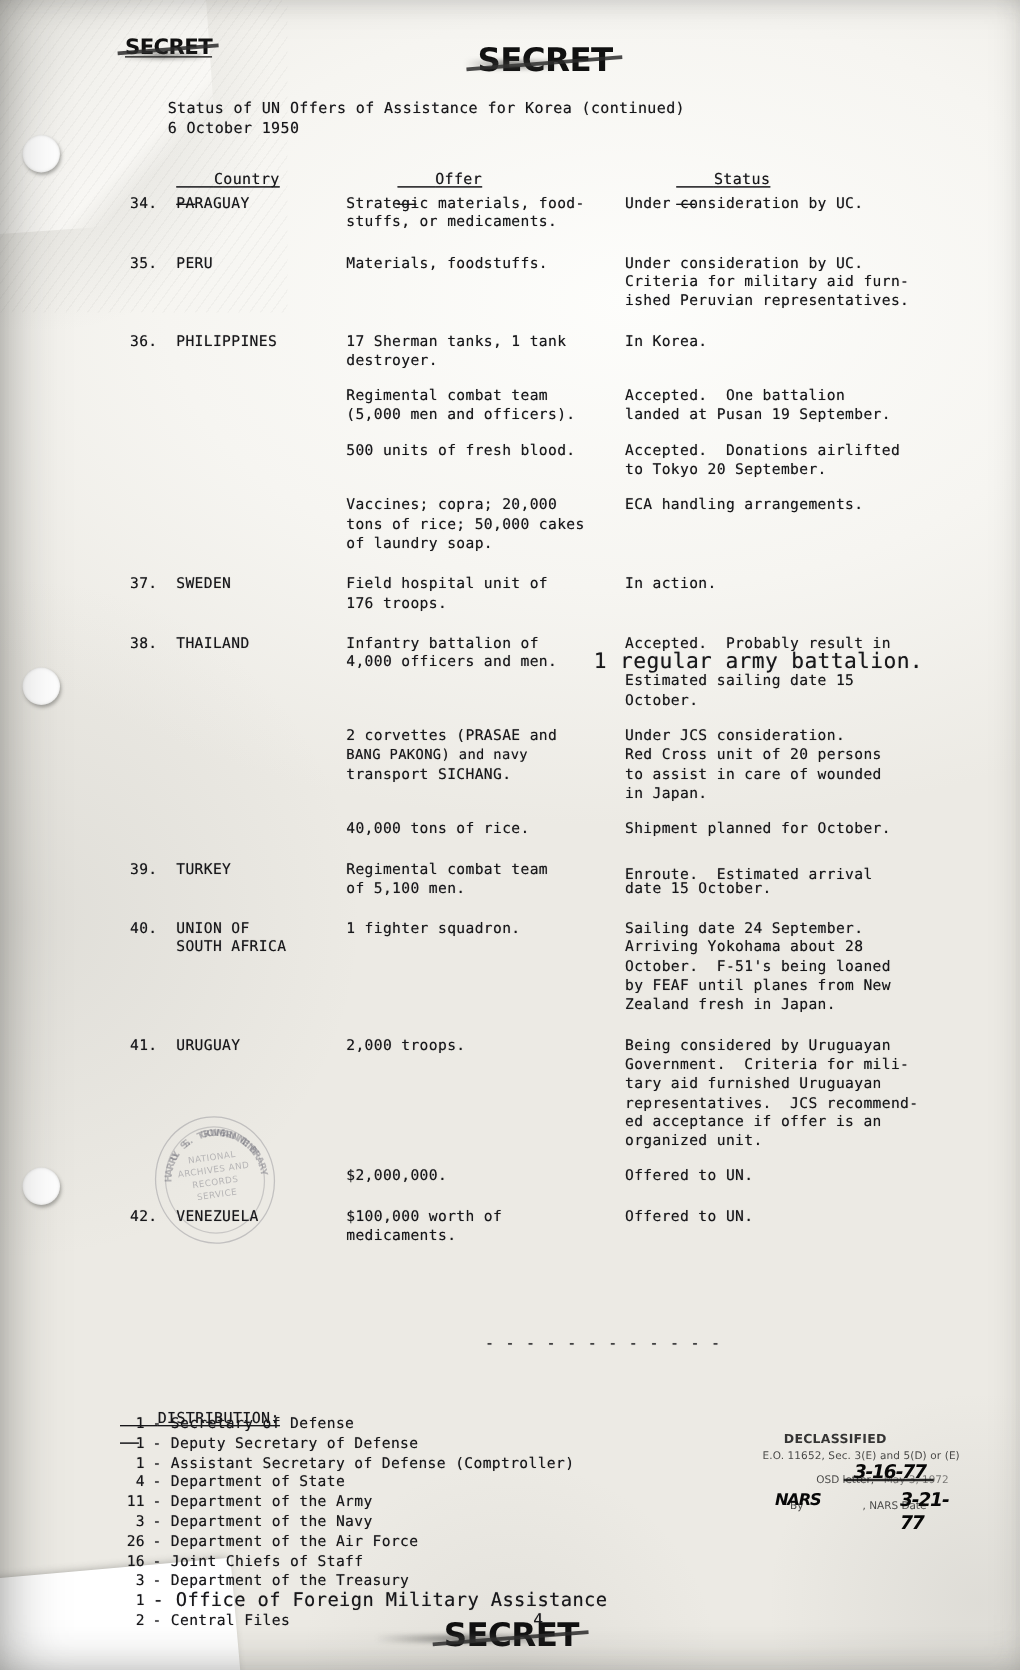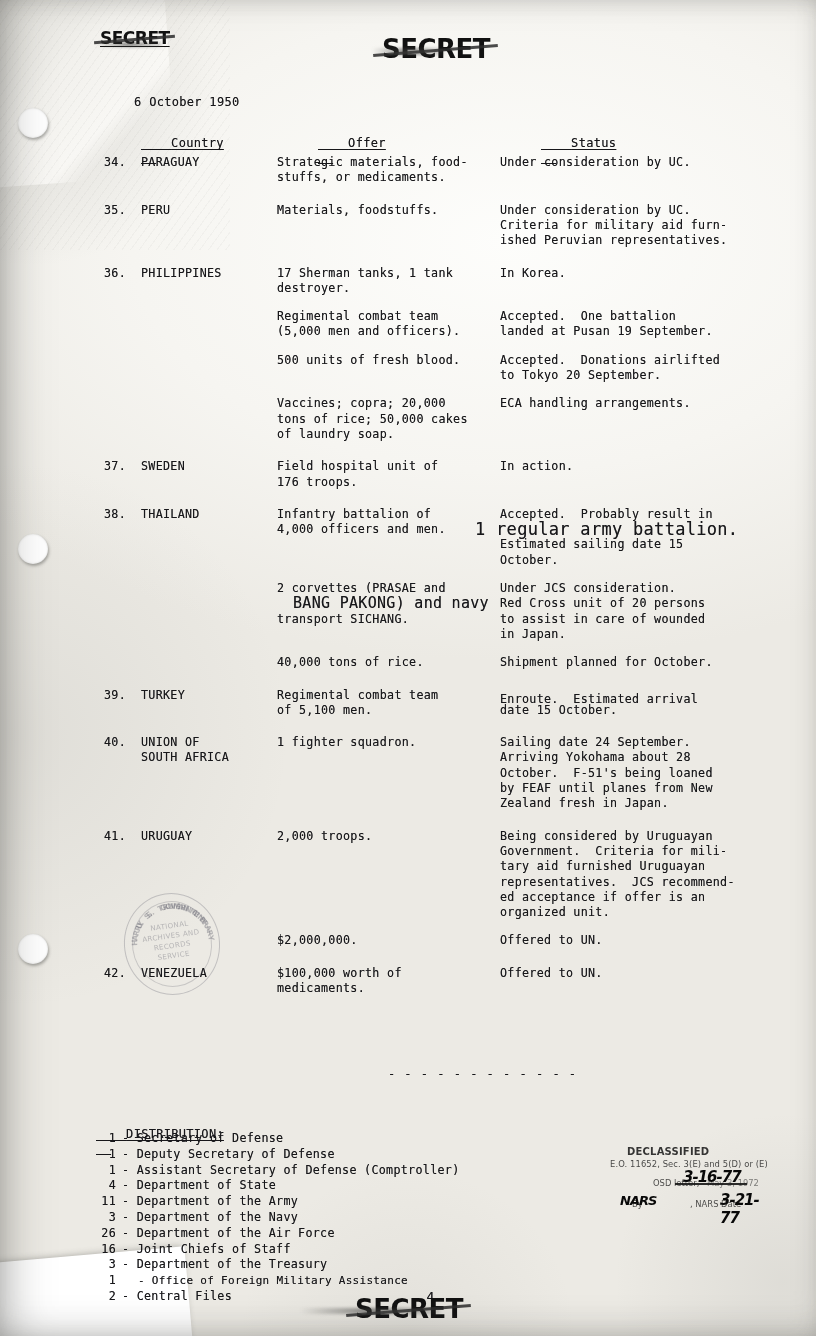--- a/index.html
+++ b/index.html
@@ -160,20 +160,23 @@
   <div class="stamp stamp-strike" style="left:100px; top:28px; font-size:17px; text-decoration:underline; text-underline-offset:2px;">
     <span>SECRET</span>
   </div>
   <div class="smudge" style="left:96px; top:42px; width:66px; height:5px;"></div>
 
   <div class="stamp stamp-strike" style="left:382px; top:34px; font-size:26px;">
     <span>SECRET</span>
   </div>
   <div class="smudge" style="left:372px; top:48px; width:72px; height:7px;"></div>
 
+  <div class="txt type doc" style="left:104px; top:64px; font-size:12px;">
+    <span>Status of UN Offers of Assistance for Korea (continued)</span>
+  </div>
   <div class="txt type doc" style="left:104px; top:80px; font-size:12px;">
     <span>6 October 1950</span>
   </div>
 
   <div class="txt type hdr-col" style="left:141px; top:122px;">
     <span>Country</span>
   </div>
   <div class="txt type hdr-col" style="left:318px; top:122px;">
     <span>Offer</span>
   </div>
@@ -216,21 +219,21 @@
       <div class="txt type " style="left: 500px; top: 459.2px; font-size: 11.7px; line-height: 15.3px;">In action.</div>
       <div class="txt type " style="left: 104px; top: 506.8px; font-size: 11.7px; line-height: 15.3px;">38.</div>
       <div class="txt type " style="left: 141px; top: 506.8px; font-size: 11.7px; line-height: 15.3px;">THAILAND</div>
       <div class="txt type " style="left: 277px; top: 506.8px; font-size: 11.7px; line-height: 15.3px;">Infantry battalion of</div>
       <div class="txt type " style="left: 277px; top: 522.1px; font-size: 11.7px; line-height: 15.3px;">4,000 officers and men.</div>
       <div class="txt type " style="left: 500px; top: 506.8px; font-size: 11.7px; line-height: 15.3px;">Accepted.  Probably result in</div>
       <div class="txt type " style="left: 475px; top: 522.1px; font-size: 17px; line-height: 15.3px;">1 regular army battalion.</div>
       <div class="txt type " style="left: 500px; top: 537.4px; font-size: 11.7px; line-height: 15.3px;">Estimated sailing date 15</div>
       <div class="txt type " style="left: 500px; top: 552.7px; font-size: 11.7px; line-height: 15.3px;">October.</div>
       <div class="txt type " style="left: 277px; top: 581px; font-size: 11.7px; line-height: 15.3px;">2 corvettes (PRASAE and</div>
-      <div class="txt type " style="left: 293px; top: 596.3px; font-size: 15px; line-height: 15.3px; text-align: right;">BANG PAKONG) and navy</div>
+      <div class="txt type " style="left: 277px; top: 596.3px; font-size: 11px; line-height: 15.3px; text-align: right;">BANG PAKONG) and navy</div>
       <div class="txt type " style="left: 277px; top: 611.6px; font-size: 11.7px; line-height: 15.3px;">transport SICHANG.</div>
       <div class="txt type " style="left: 500px; top: 581px; font-size: 11.7px; line-height: 15.3px;">Under JCS consideration.</div>
       <div class="txt type " style="left: 500px; top: 596.3px; font-size: 11.7px; line-height: 15.3px;">Red Cross unit of 20 persons</div>
       <div class="txt type " style="left: 500px; top: 611.6px; font-size: 11.7px; line-height: 15.3px;">to assist in care of wounded</div>
       <div class="txt type " style="left: 500px; top: 626.9px; font-size: 11.7px; line-height: 15.3px;">in Japan.</div>
       <div class="txt type " style="left: 277px; top: 655.2px; font-size: 11.7px; line-height: 15.3px;">40,000 tons of rice.</div>
       <div class="txt type " style="left: 500px; top: 655.2px; font-size: 11.7px; line-height: 15.3px;">Shipment planned for October.</div>
       <div class="txt type " style="left: 104px; top: 687.5px; font-size: 11.7px; line-height: 15.3px;">39.</div>
       <div class="txt type " style="left: 141px; top: 687.5px; font-size: 11.7px; line-height: 15.3px;">TURKEY</div>
       <div class="txt type " style="left: 277px; top: 687.5px; font-size: 11.7px; line-height: 15.3px;">Regimental combat team</div>
@@ -335,21 +338,21 @@
       <div class="txt type " style="left: 122px; top: 1194.2px; font-size: 11.7px; line-height: 15.3px;">- Department of the Army</div>
       <div class="txt type " style="left: 86px; top: 1210px; font-size: 11.7px; line-height: 15.3px;;width:30px;text-align:right;">3</div>
       <div class="txt type " style="left: 122px; top: 1210px; font-size: 11.7px; line-height: 15.3px;">- Department of the Navy</div>
       <div class="txt type " style="left: 86px; top: 1225.8px; font-size: 11.7px; line-height: 15.3px;;width:30px;text-align:right;">26</div>
       <div class="txt type " style="left: 122px; top: 1225.8px; font-size: 11.7px; line-height: 15.3px;">- Department of the Air Force</div>
       <div class="txt type " style="left: 86px; top: 1241.6px; font-size: 11.7px; line-height: 15.3px;;width:30px;text-align:right;">16</div>
       <div class="txt type " style="left: 122px; top: 1241.6px; font-size: 11.7px; line-height: 15.3px;">- Joint Chiefs of Staff</div>
       <div class="txt type " style="left: 86px; top: 1257.4px; font-size: 11.7px; line-height: 15.3px;;width:30px;text-align:right;">3</div>
       <div class="txt type " style="left: 122px; top: 1257.4px; font-size: 11.7px; line-height: 15.3px;">- Department of the Treasury</div>
       <div class="txt type " style="left: 86px; top: 1273.2px; font-size: 11.7px; line-height: 15.3px;;width:30px;text-align:right;">1</div>
-      <div class="txt type " style="left: 122px; top: 1273.2px; font-size: 11px; line-height: 15.3px; margin-left: 16px;">- Office of Foreign Military Assistance</div>
+      <div class="txt type " style="left: 122px; top: 1273.2px; font-size: 15px; line-height: 15.3px;">- Office of Foreign Military Assistance</div>
       <div class="txt type " style="left: 86px; top: 1289px; font-size: 11.7px; line-height: 15.3px;;width:30px;text-align:right;">2</div>
       <div class="txt type " style="left: 122px; top: 1289px; font-size: 11.7px; line-height: 15.3px;">- Central Files</div>
     </div>
 
   <div class="declass" style="left:627px; top:1146px;">
     <div class="d1">DECLASSIFIED</div>
     <div class="d2" style="margin-top:2px; margin-left:-17px;">E.O. 11652, Sec. 3(E) and 5(D) or (E)</div>
     <div style="position:relative; margin-top:3px; height:16px;">
       <span class="d3" style="position:absolute; left:2px; top:6px;">OSD letter,</span>
       <span class="d3" style="position:absolute; left:56px; top:6px; opacity:.55;">May 3, 1972</span>

